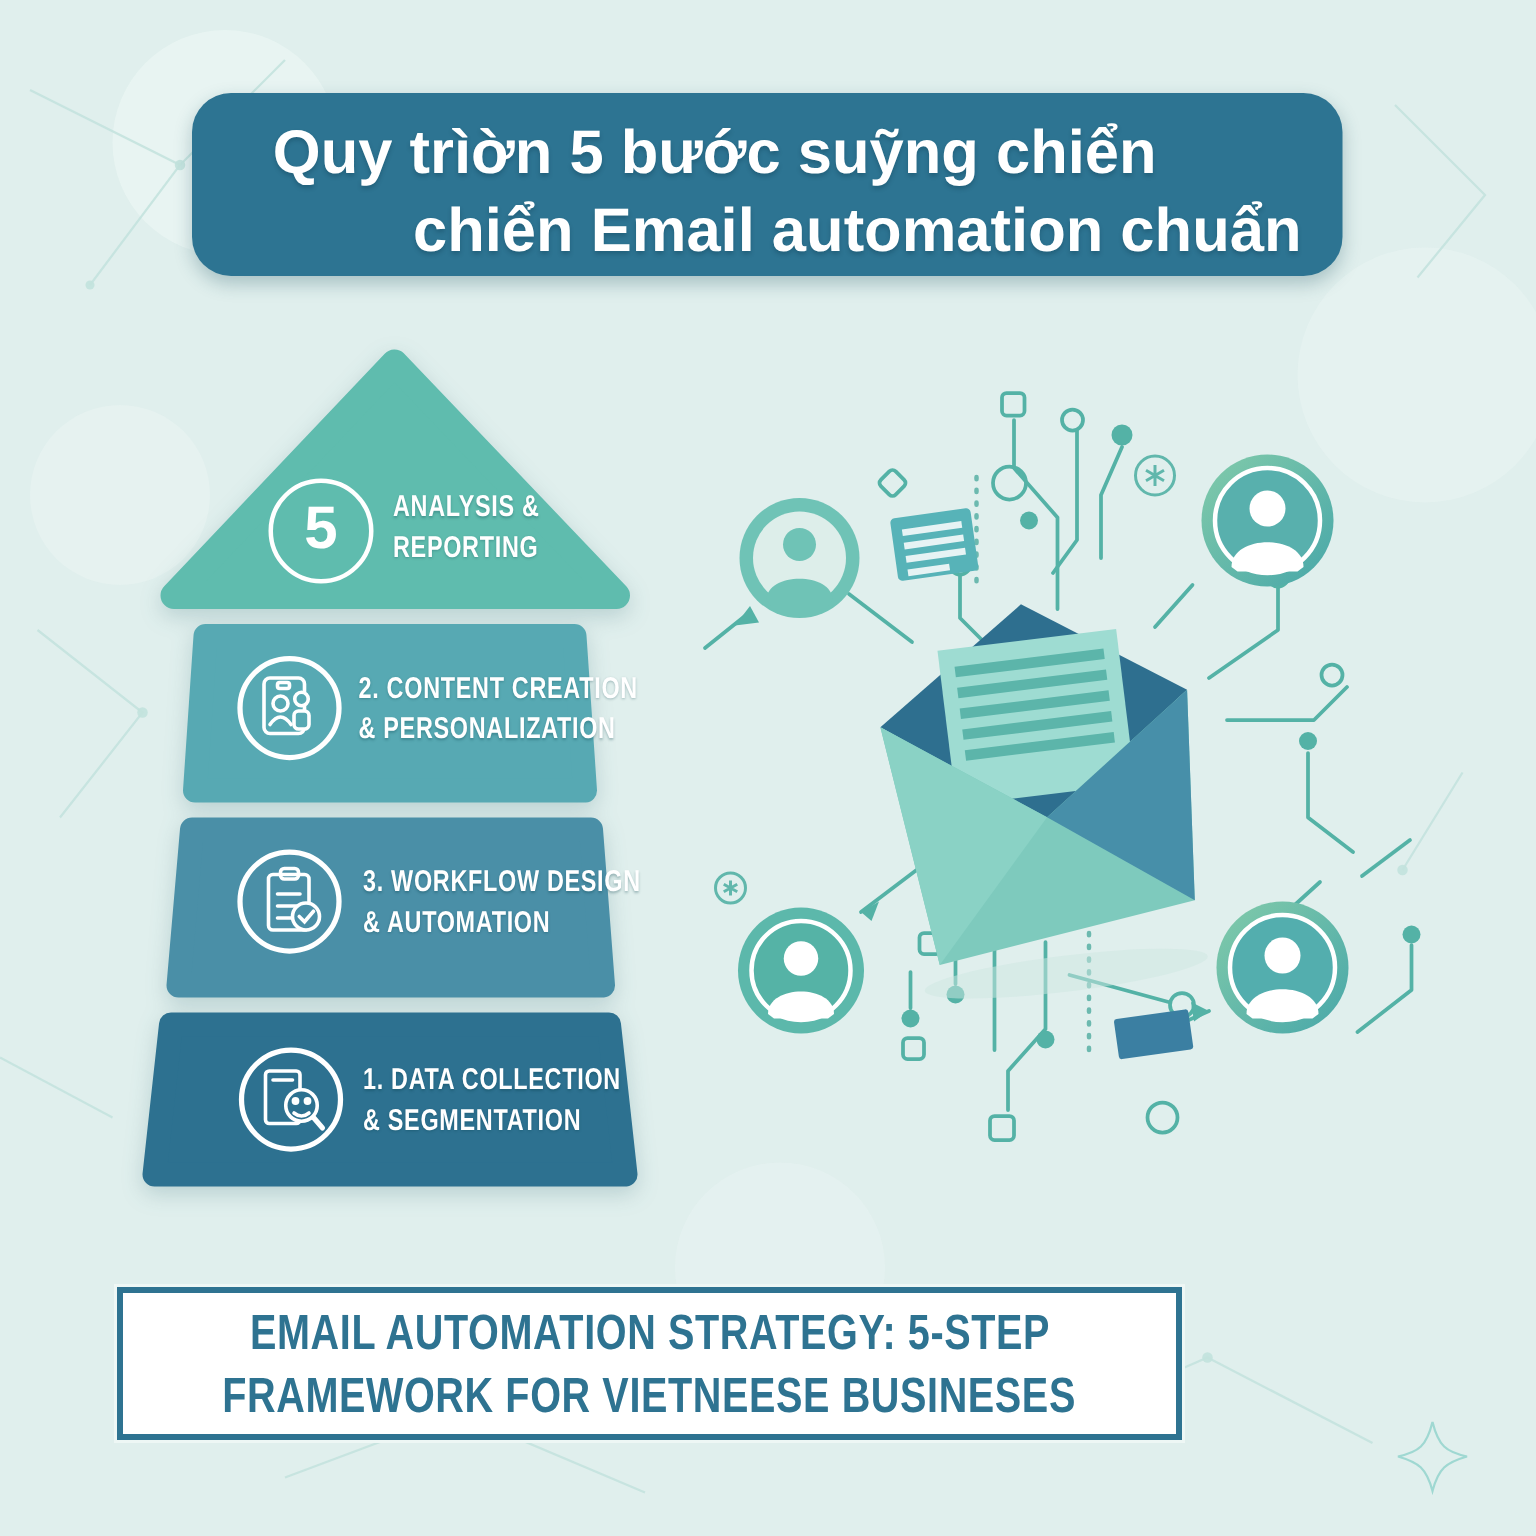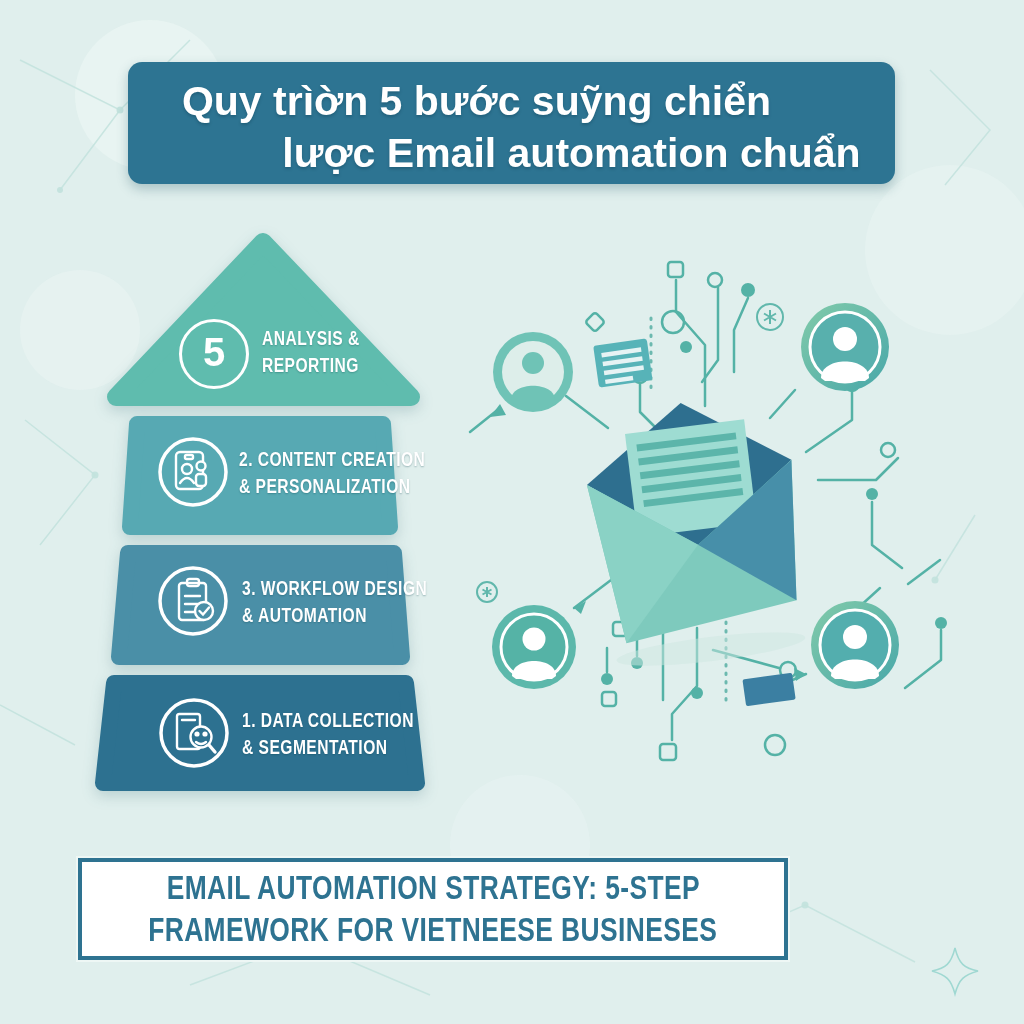--- a/index.html
+++ b/index.html
@@ -2,21 +2,21 @@
 <html><head>
 <meta charset="utf-8">
 <style>
   html,body{margin:0;padding:0;}
   .canvas{position:relative;width:1024px;height:1024px;background:#e0efed;overflow:hidden;
           font-family:"Liberation Sans",sans-serif;}
   .artlayer{position:absolute;left:0;top:0;}
 
   
   .header{position:absolute;left:128px;top:62px;width:767px;height:122px;background:#2d7492;
-          border-radius:14px;box-shadow:0 5px 12px rgba(25,80,95,.28);color:#fff;}
+          border-radius:26px;box-shadow:0 5px 12px rgba(25,80,95,.28);color:#fff;}
   .header .l1{margin-top:13px;text-align:center;padding-right:70px;font-size:41px;font-weight:bold;line-height:52px;
               text-shadow:0 2px 3px rgba(0,40,55,.25);white-space:nowrap;}
   .header .l2{text-align:center;padding-left:120px;font-size:41px;font-weight:bold;line-height:52px;
               text-shadow:0 2px 3px rgba(0,40,55,.25);white-space:nowrap;}
 
   
   .slabel{position:absolute;color:#fff;font-weight:bold;font-size:20px;line-height:27px;
           letter-spacing:.6px;white-space:nowrap;transform:scaleX(.78);transform-origin:left center;
           text-shadow:0 1px 2px rgba(0,60,70,.3);}
   .badge5{position:absolute;left:179px;top:319px;width:64px;height:64px;border:3.5px solid #fff;
@@ -238,21 +238,21 @@
         <circle cx="855" cy="645" r="44" fill="url(#avgrad)"></circle>
         <circle cx="855" cy="645" r="35" fill="#53aeae" stroke="#fff" stroke-width="3"></circle>
         <circle cx="855" cy="637" r="12" fill="#fff"></circle>
         <path d="M831 676 C831 654 879 654 879 676 L875 679 L835 679 Z" fill="#fff"></path>
       </g>
     </g>
   </svg>
 
   <div class="header">
     <div class="l1">Quy trìờn 5 bước suỹng chiển</div>
-    <div class="l2">lược Email automation chuẩn</div>
+    <div class="l2">chiển Email automation chuẩn</div>
   </div>
 
   <div class="badge5">5</div>
 
   <div class="slabel" style="left:262px;top:325px;">
     <div>ANALYSIS &amp;</div>
     <div>REPORTING</div>
   </div>
 
   <div class="slabel" style="left:239px;top:446px;">

